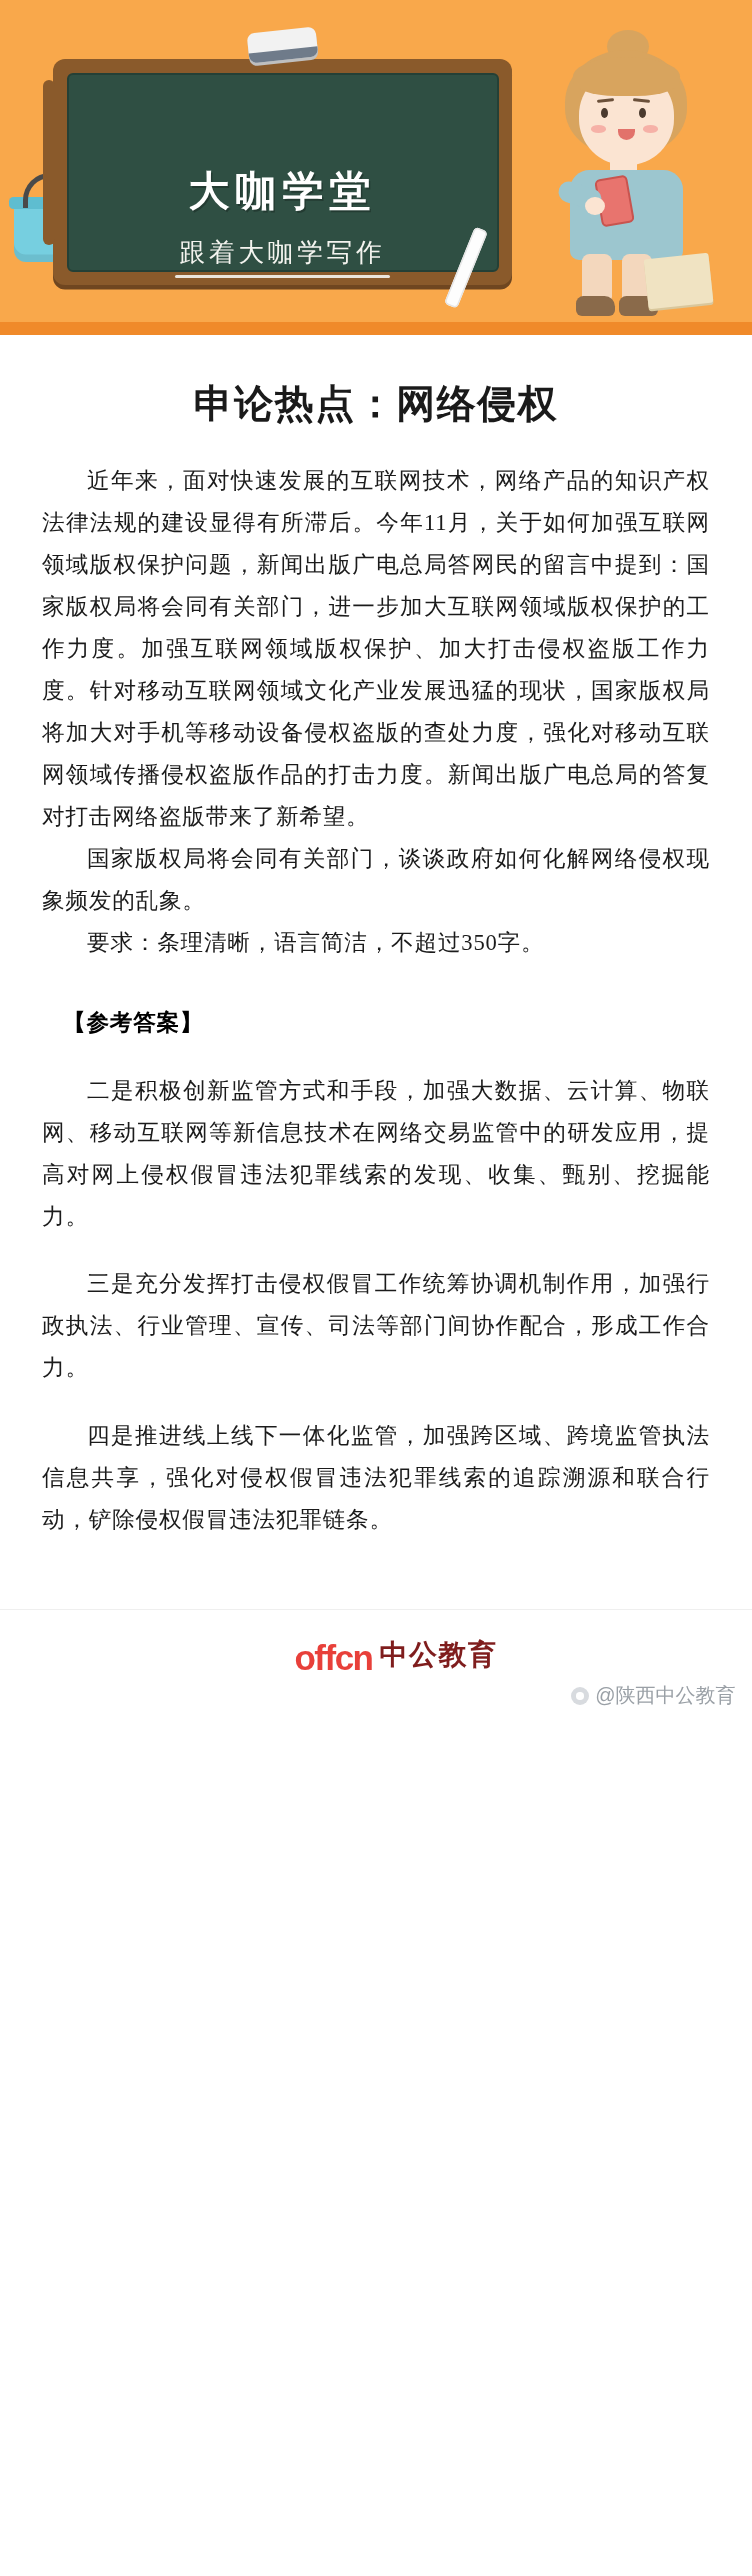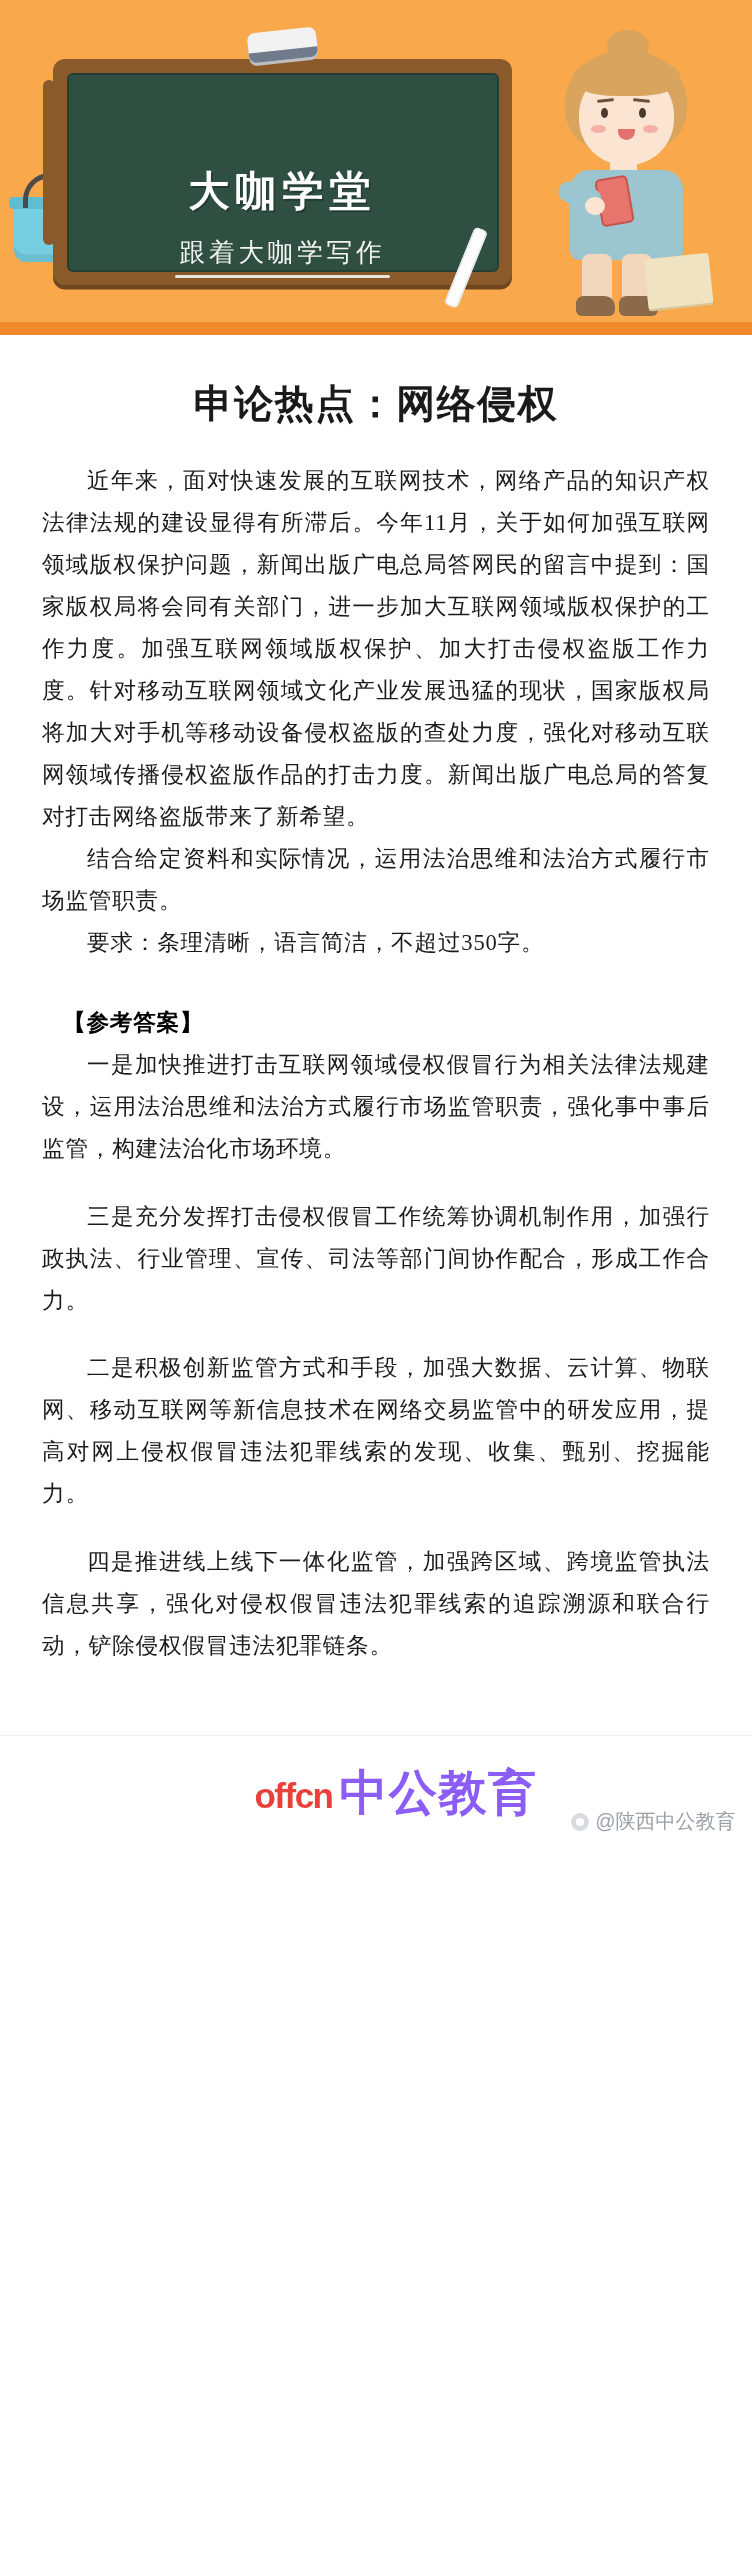--- a/index.html
+++ b/index.html
@@ -208,22 +208,22 @@
   .logo-mark {
     color: #e8403a;
     font-size: 35px;
     font-weight: bold;
     font-family: "Liberation Sans", sans-serif;
     letter-spacing: -1.5px;
     position: relative;
     top: 3px;
   }
   .logo-text {
-    color: #8b5cf6;
-    font-size: 48px;
+    color: #7f1d1d;
+    font-size: 28px;
     font-weight: bold;
     font-family: "Liberation Sans", sans-serif;
     letter-spacing: 1.5px;
   }
   .weibo {
     position: absolute;
     right: 16.5px; bottom: 10.5px;
     display: flex; align-items: center; gap: 6px;
     color: #9aa0a6; font-size: 20px;
     font-family: "Liberation Sans", sans-serif;
@@ -285,28 +285,27 @@
     </div>
 
     <div class="header-bottom-strip"></div>
   </div>
 
   <div class="article">
 
     <h1 class="doc-title">申论热点：网络侵权</h1>
 
     <p class="body">近年来，面对快速发展的互联网技术，网络产品的知识产权法律法规的建设显得有所滞后。今年11月，关于如何加强互联网领域版权保护问题，新闻出版广电总局答网民的留言中提到：国家版权局将会同有关部门，进一步加大互联网领域版权保护的工作力度。加强互联网领域版权保护、加大打击侵权盗版工作力度。针对移动互联网领域文化产业发展迅猛的现状，国家版权局将加大对手机等移动设备侵权盗版的查处力度，强化对移动互联网领域传播侵权盗版作品的打击力度。新闻出版广电总局的答复对打击网络盗版带来了新希望。</p>
-    <p class="body">结合给定资料和实际情况，运用法治思维和法治方式履行市场监管职责。</p>
+    <p class="body">国家版权局将会同有关部门，谈谈政府如何化解网络侵权现象频发的乱象。</p>
     <p class="body">要求：条理清晰，语言简洁，不超过350字。</p>
 
     <div class="answer-label">【参考答案】</div>
 
-    <p class="body">一是加快推进打击互联网领域侵权假冒行为相关法律法规建设，运用法治思维和法治方式履行市场监管职责，强化事中事后监管，构建法治化市场环境。</p>
+    <p class="body gap">二是积极创新监管方式和手段，加强大数据、云计算、物联网、移动互联网等新信息技术在网络交易监管中的研发应用，提高对网上侵权假冒违法犯罪线索的发现、收集、甄别、挖掘能力。</p>
     <p class="body gap">三是充分发挥打击侵权假冒工作统筹协调机制作用，加强行政执法、行业管理、宣传、司法等部门间协作配合，形成工作合力。</p>
-    <p class="body gap">二是积极创新监管方式和手段，加强大数据、云计算、物联网、移动互联网等新信息技术在网络交易监管中的研发应用，提高对网上侵权假冒违法犯罪线索的发现、收集、甄别、挖掘能力。</p>
     <p class="body gap">四是推进线上线下一体化监管，加强跨区域、跨境监管执法信息共享，强化对侵权假冒违法犯罪线索的追踪溯源和联合行动，铲除侵权假冒违法犯罪链条。</p>
   </div>
 
   <div class="footer">
     <div class="logo-row">
       <span class="logo-mark">
         <span>offcn</span>
       </span>
       <span class="logo-text">中公教育</span>
     </div>

